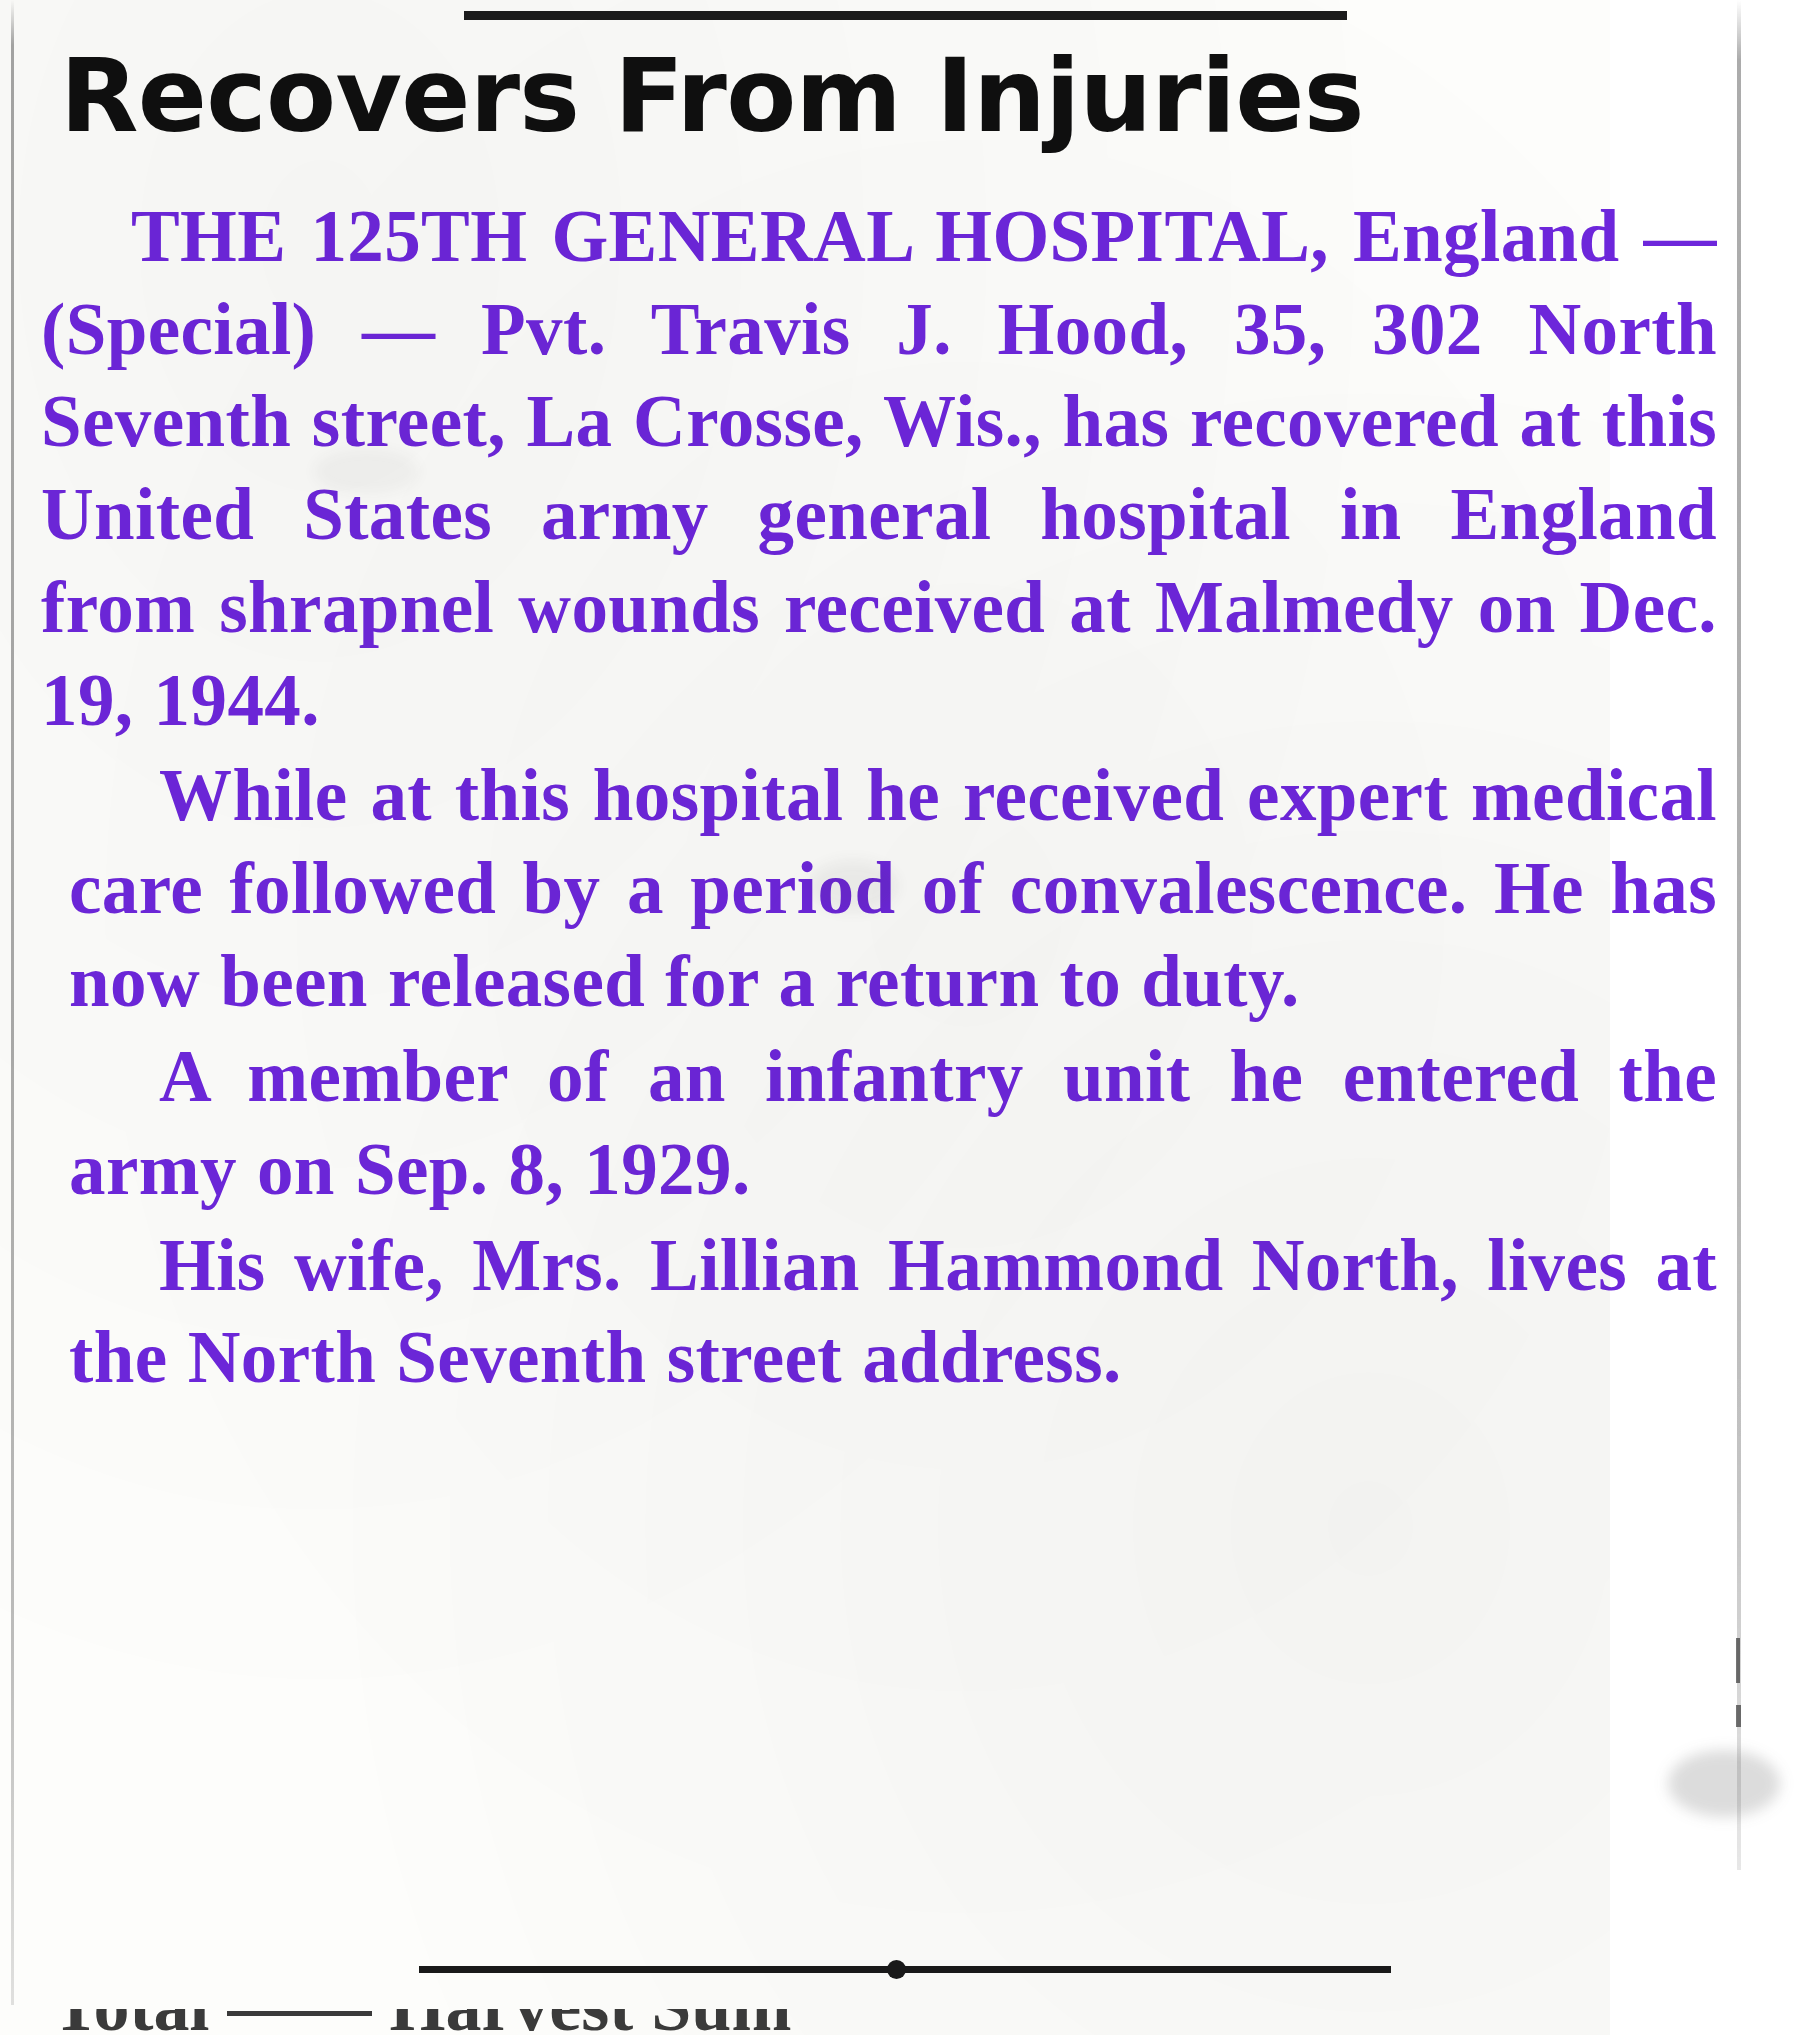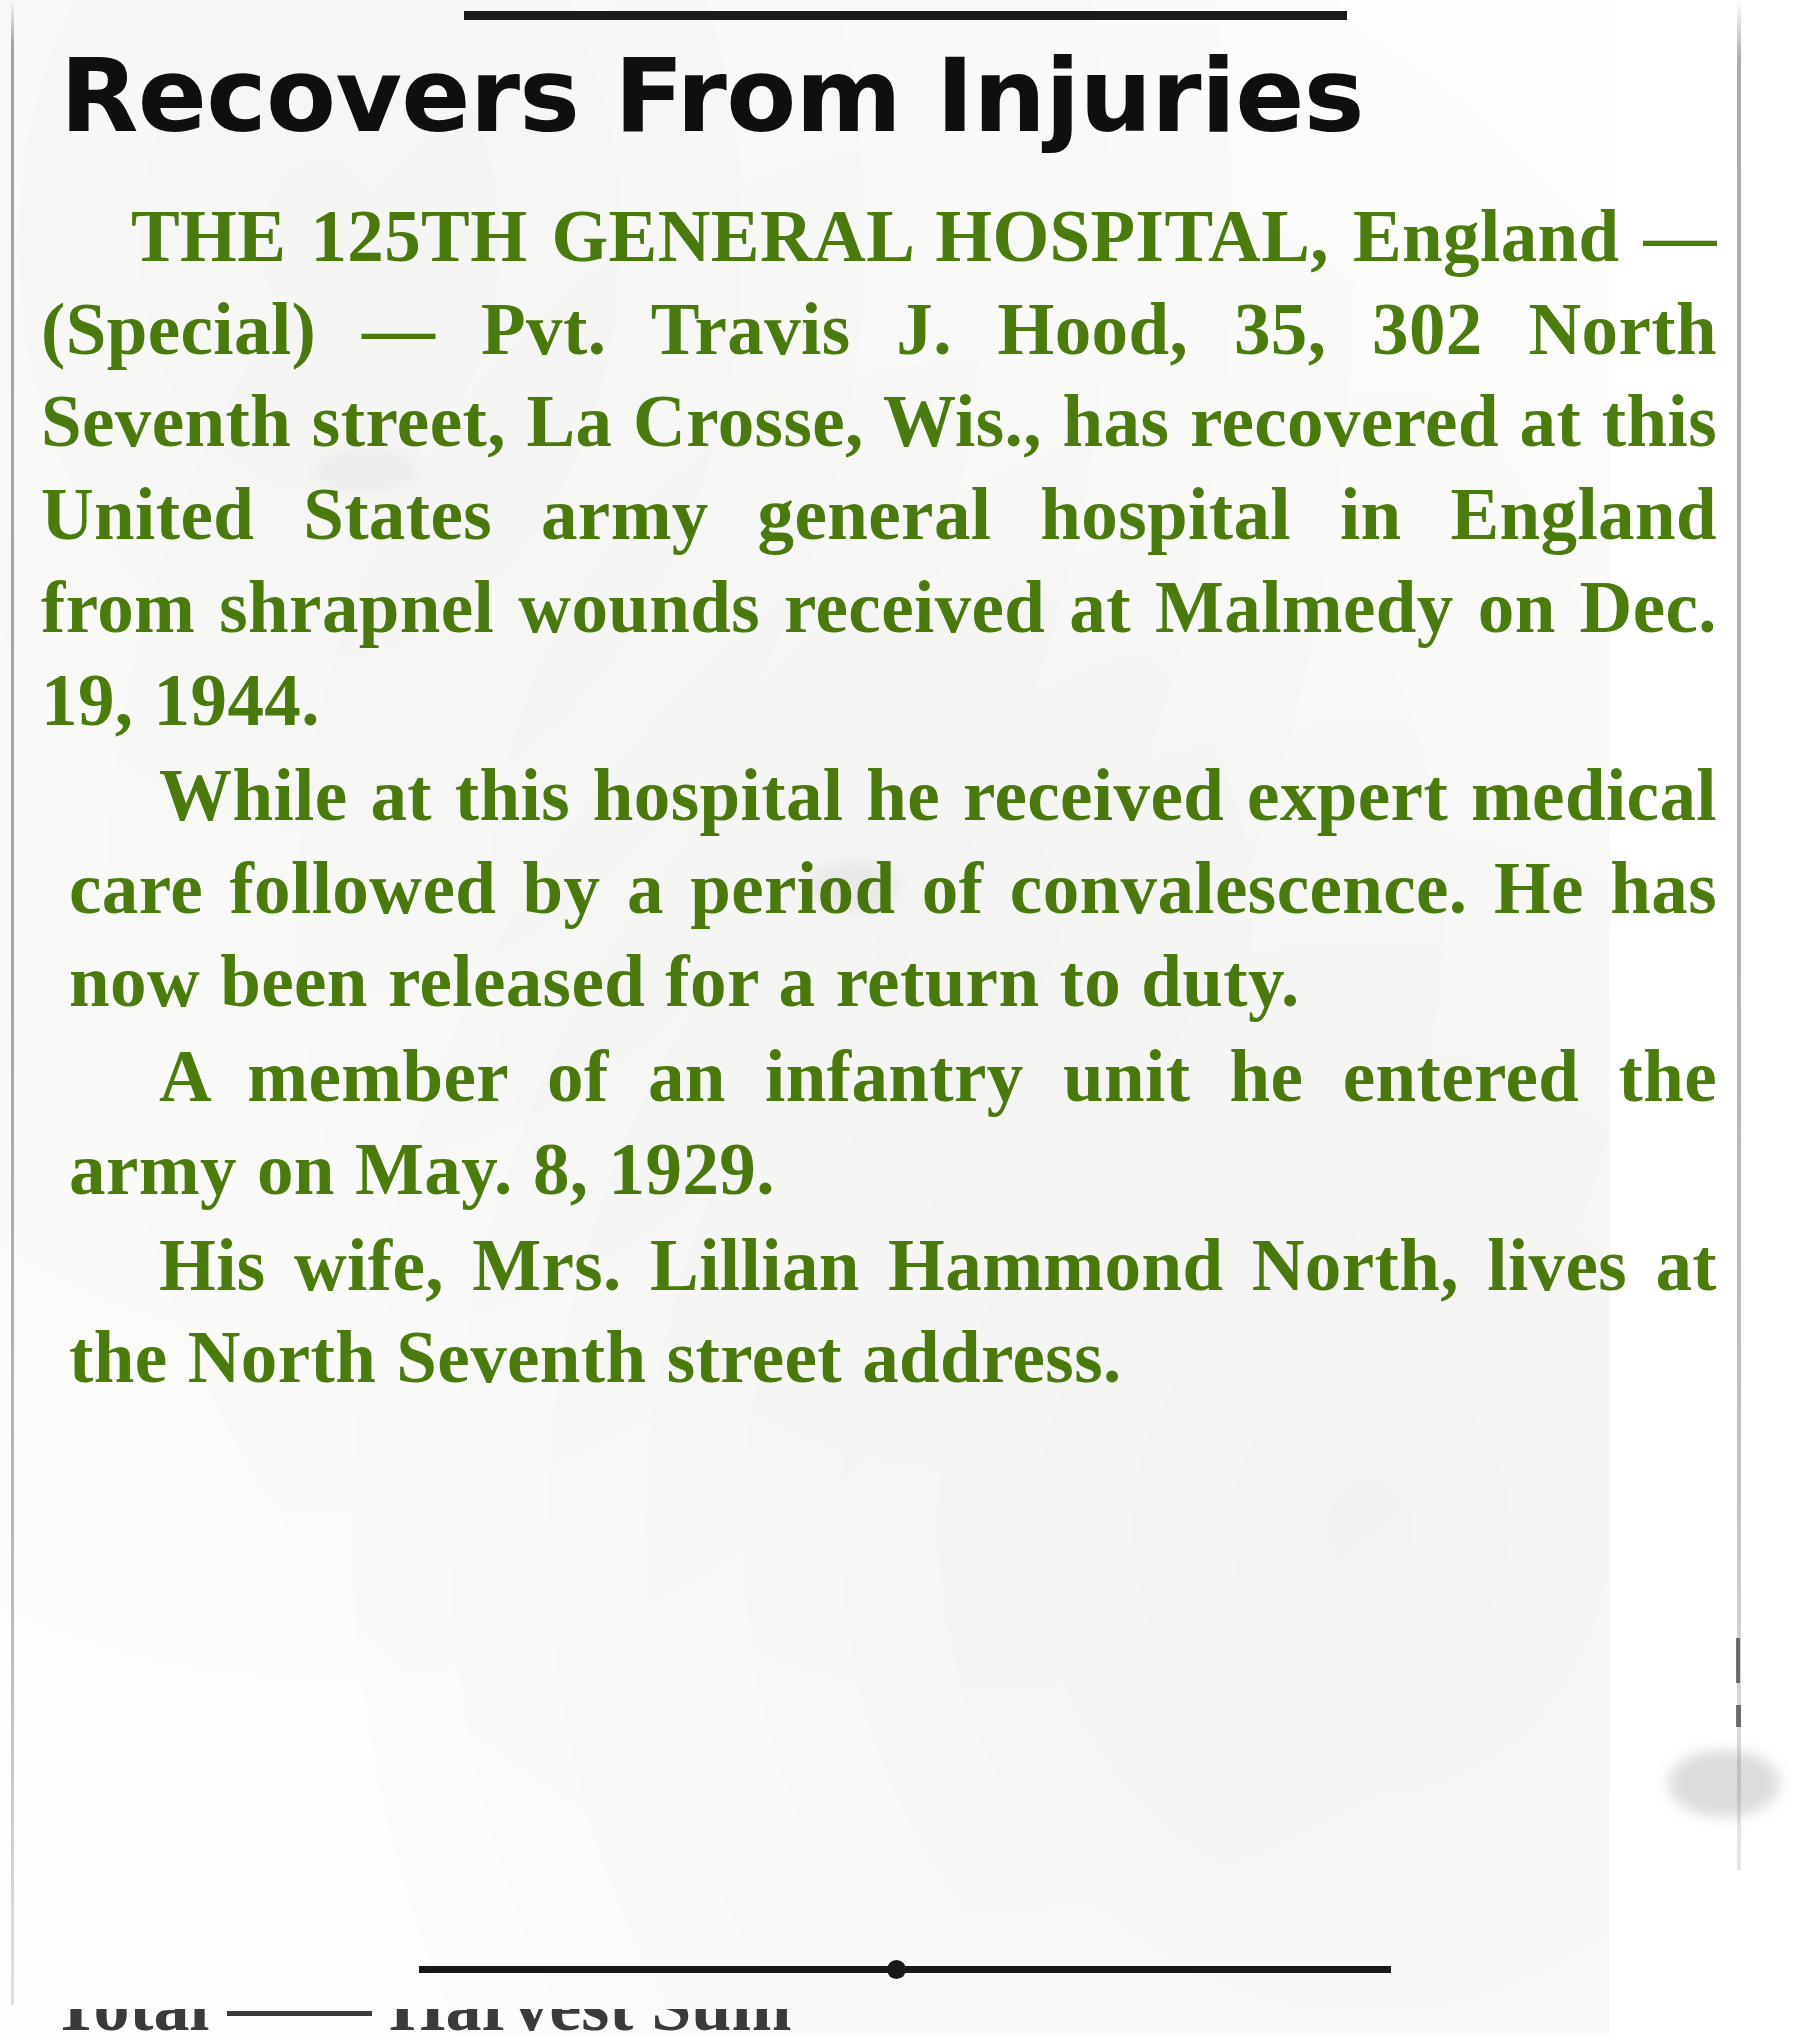--- a/index.html
+++ b/index.html
@@ -106,21 +106,21 @@
     top: 191px;
     width: 1676px;
   }
 
   p.para {
     margin: 0 0 3px 0;
     font-family: "Liberation Serif", serif;
     font-weight: 700;
     font-size: 73px;
     line-height: 1.27;
-    color: #4d7c0f;
+    color: #6d28d9;
     text-align: justify;
     text-align-last: left;
     letter-spacing: 0.4px;
     word-spacing: 1.5px;
   }
   p.para.first-lead {
     text-indent: 90px;
   }
   p.para.indent {
     text-indent: 90px;
@@ -196,21 +196,21 @@
     <div class="fleck" style="left:2.2px;top:67px;width:4.5px;height:22.4px;"></div>
   </div>
 
   <div class="top-rule"></div>
 
   <div class="headline">Recovers From Injuries</div>
 
   <div class="body-col">
     <p class="para first-lead">THE 125TH GENERAL HOSPITAL, England — (Special) — Pvt. Travis J. Hood, 35, 302 North Seventh street, La Crosse, Wis., has recovered at this United States army general hospital in England from shrapnel wounds received at Malmedy on Dec. 19, 1944.</p>
     <p class="para indent">While at this hospital he received expert medical care followed by a period of convalescence. He has now been released for a return to duty.</p>
-    <p class="para indent">A member of an infantry unit he entered the army on May. 8, 1929.</p>
+    <p class="para indent">A member of an infantry unit he entered the army on Sep. 8, 1929.</p>
     <p class="para indent">His wife, Mrs. Lillian Hammond North, lives at the North Seventh street address.</p>
   </div>
 
   <div class="bottom-rule-wrap">
     <div class="bottom-rule"></div>
     <div class="bottom-dot"></div>
   </div>
 
   <div class="next-article-sliver">
     <span>Total  ——  Harvest  Sum</span>

